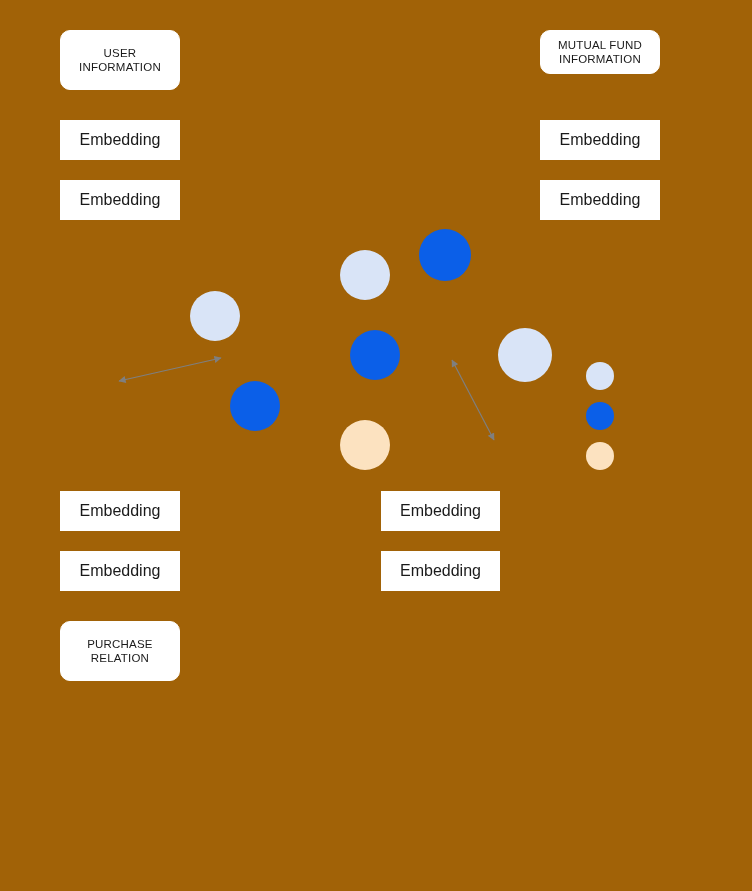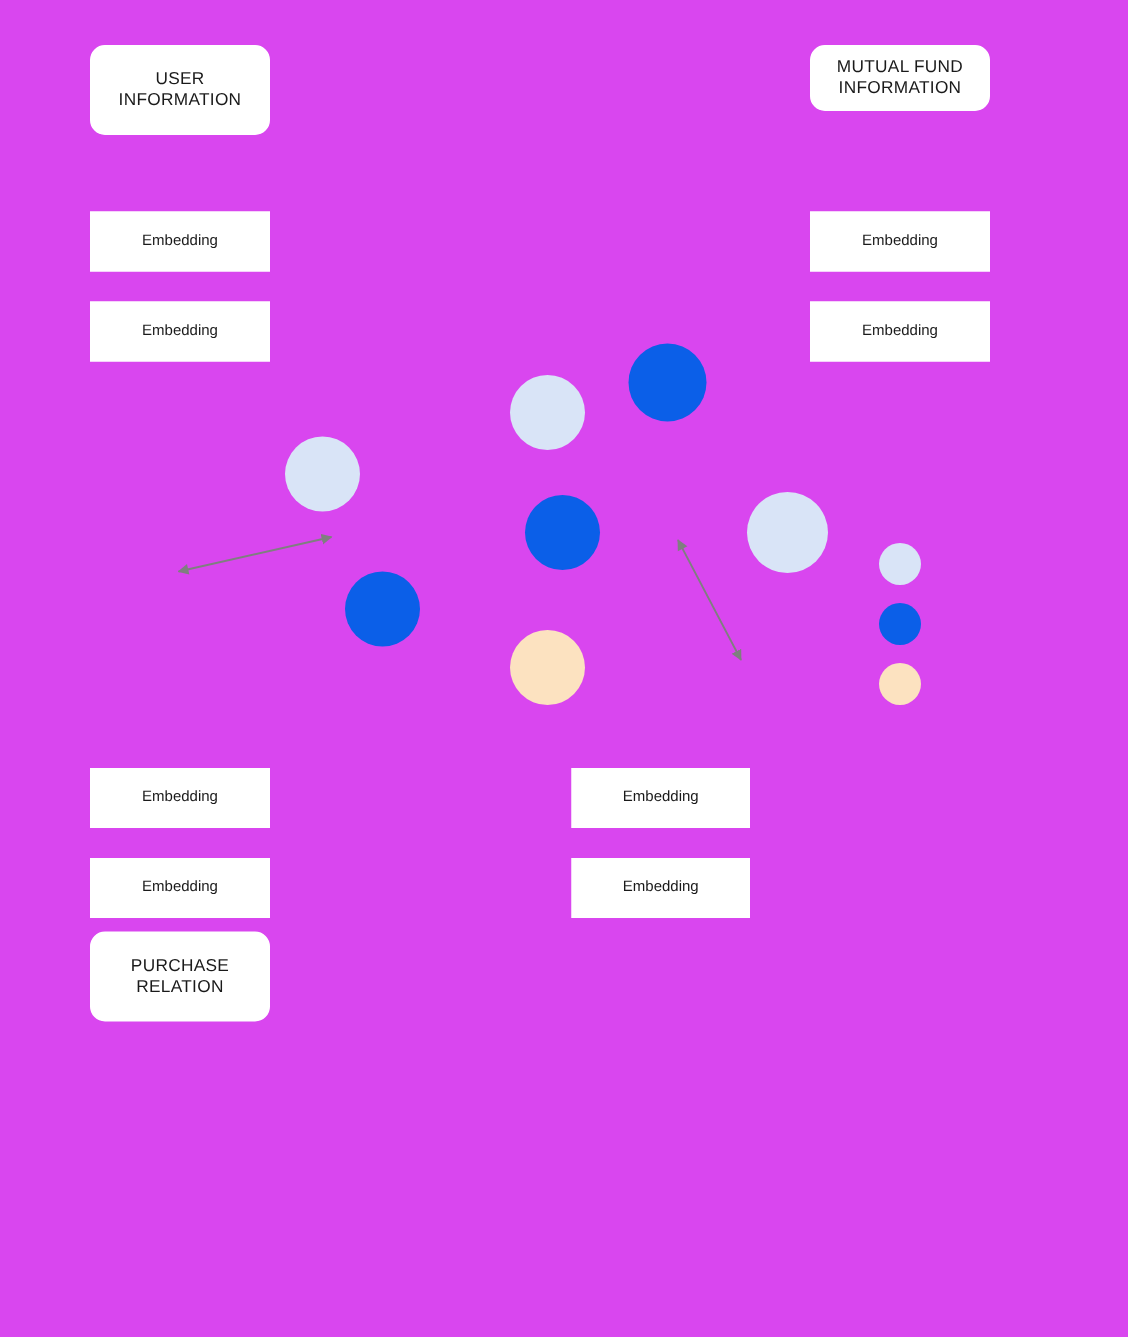--- a/index.html
+++ b/index.html
@@ -12,21 +12,21 @@
     height: 891px;
     position: relative;
     overflow: hidden;
     font-family: "Liberation Sans", sans-serif;
   }
   #canvas {
     position: absolute;
     left: 0; top: 0;
     width: 752px;
     height: 891px;
-    background: #d946ef;
+    background: #a16207;
   }
   .node-box {
     position: absolute;
     background: #ffffff;
     color: #1a1a1a;
     display: flex;
     align-items: center;
     justify-content: center;
     text-align: center;
     box-sizing: border-box;
@@ -38,22 +38,21 @@
     border-radius: 10px;
   }
   .box-square {
     border-radius: 0px;
   }
   .label-caps {
     font-size: 11.5px;
     letter-spacing: 0.2px;
   }
   .label-embed {
-    font-size: 10px;
-    margin-top: 21px;
+    font-size: 16px;
   }
   .label-caps-small {
     font-size: 11px;
     letter-spacing: 0.1px;
   }
   .circle {
     position: absolute;
     border-radius: 50%;
   }
   svg.arrow-layer {

